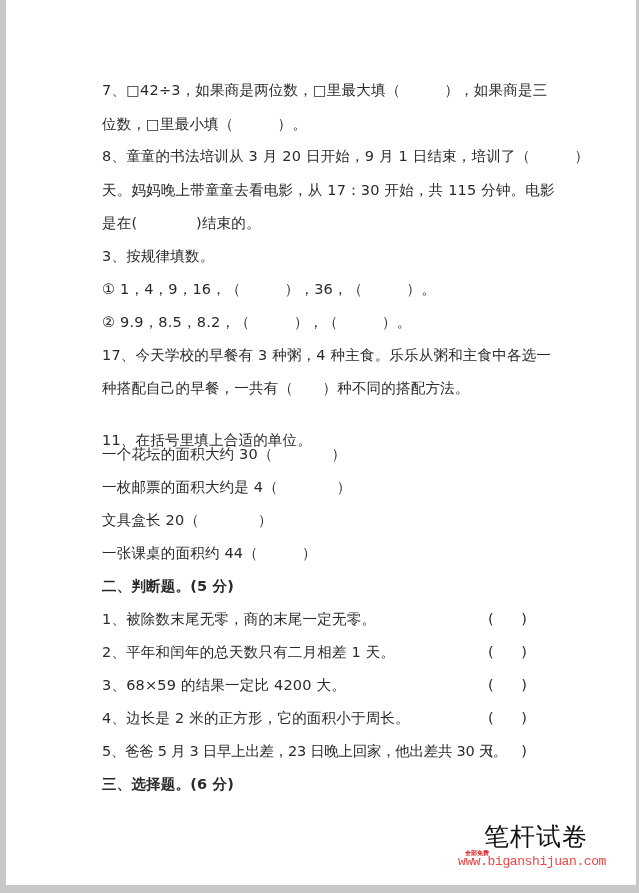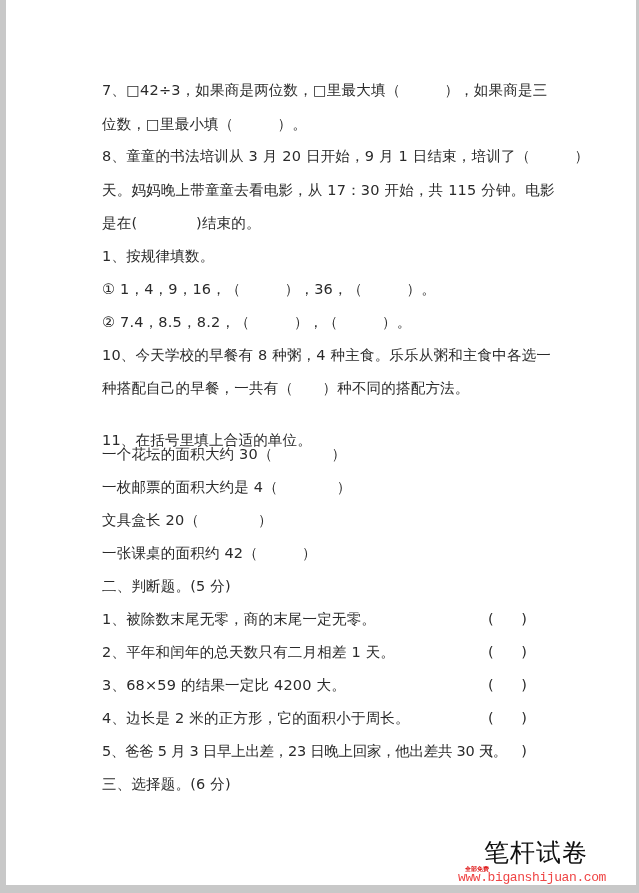--- a/index.html
+++ b/index.html
@@ -27,37 +27,36 @@
     .line {
       position: absolute;
       left: 96px;
       font-size: 14.5px;
       line-height: 20px;
       white-space: nowrap;
       color: #2a2a2a;
       letter-spacing: 0.2px;
     }
     .bold {
-      font-weight: normal;
+      font-weight: bold;
     }
     .judge-paren {
       position: absolute;
       left: 482px;
       font-size: 14.5px;
       line-height: 20px;
       color: #2a2a2a;
       white-space: pre;
     }
     .logo {
       position: absolute;
       left: 452px;
       top: 822px;
       width: 175px;
       height: 50px;
-      margin-top: 16px;
     }
     .logo-title {
       position: absolute;
       left: 26px;
       top: 0;
       font-family: "DejaVu Sans", sans-serif;
       font-size: 25px;
       line-height: 30px;
       color: #111;
       letter-spacing: 1px;
@@ -86,30 +85,30 @@
 <body>
 
 <div class="page">
   <div id="content">
 
     <div class="line" style="top:80px">7、□42÷3，如果商是两位数，□里最大填（　　　），如果商是三</div>
     <div class="line" style="top:114px">位数，□里最小填（　　　）。</div>
     <div class="line" style="top:146px">8、童童的书法培训从 3 月 20 日开始，9 月 1 日结束，培训了（　　　）</div>
     <div class="line" style="top:180px">天。妈妈晚上带童童去看电影，从 17：30 开始，共 115 分钟。电影</div>
     <div class="line" style="top:213px">是在(　　　　)结束的。</div>
-    <div class="line" style="top:246px">1、按规律填数。</div>
+    <div class="line" style="top:246px">3、按规律填数。</div>
     <div class="line" style="top:279px">① 1，4，9，16，（　　　），36，（　　　）。</div>
-    <div class="line" style="top:312px">② 7.4，8.5，8.2，（　　　），（　　　）。</div>
-    <div class="line" style="top:345px">10、今天学校的早餐有 8 种粥，4 种主食。乐乐从粥和主食中各选一</div>
+    <div class="line" style="top:312px">② 9.9，8.5，8.2，（　　　），（　　　）。</div>
+    <div class="line" style="top:345px">17、今天学校的早餐有 3 种粥，4 种主食。乐乐从粥和主食中各选一</div>
     <div class="line" style="top:378px">种搭配自己的早餐，一共有（　　）种不同的搭配方法。</div>
     <div class="line" style="top:430px">11、在括号里填上合适的单位。</div>
     <div class="line" style="top:444px">一个花坛的面积大约 30（　　　　）</div>
     <div class="line" style="top:477px">一枚邮票的面积大约是 4（　　　　）</div>
     <div class="line" style="top:510px">文具盒长 20（　　　　）</div>
-    <div class="line" style="top:543px">一张课桌的面积约 42（　　　）</div>
+    <div class="line" style="top:543px">一张课桌的面积约 44（　　　）</div>
 
     <div class="line bold" style="top:576px">二、判断题。(5 分)</div>
 
     <div class="line" style="top:609px">1、被除数末尾无零，商的末尾一定无零。</div>
     <div class="judge-paren" style="top:609px">(      )</div>
 
     <div class="line" style="top:642px">2、平年和闰年的总天数只有二月相差 1 天。</div>
     <div class="judge-paren" style="top:642px">(      )</div>
 
     <div class="line" style="top:675px">3、68×59 的结果一定比 4200 大。</div>

